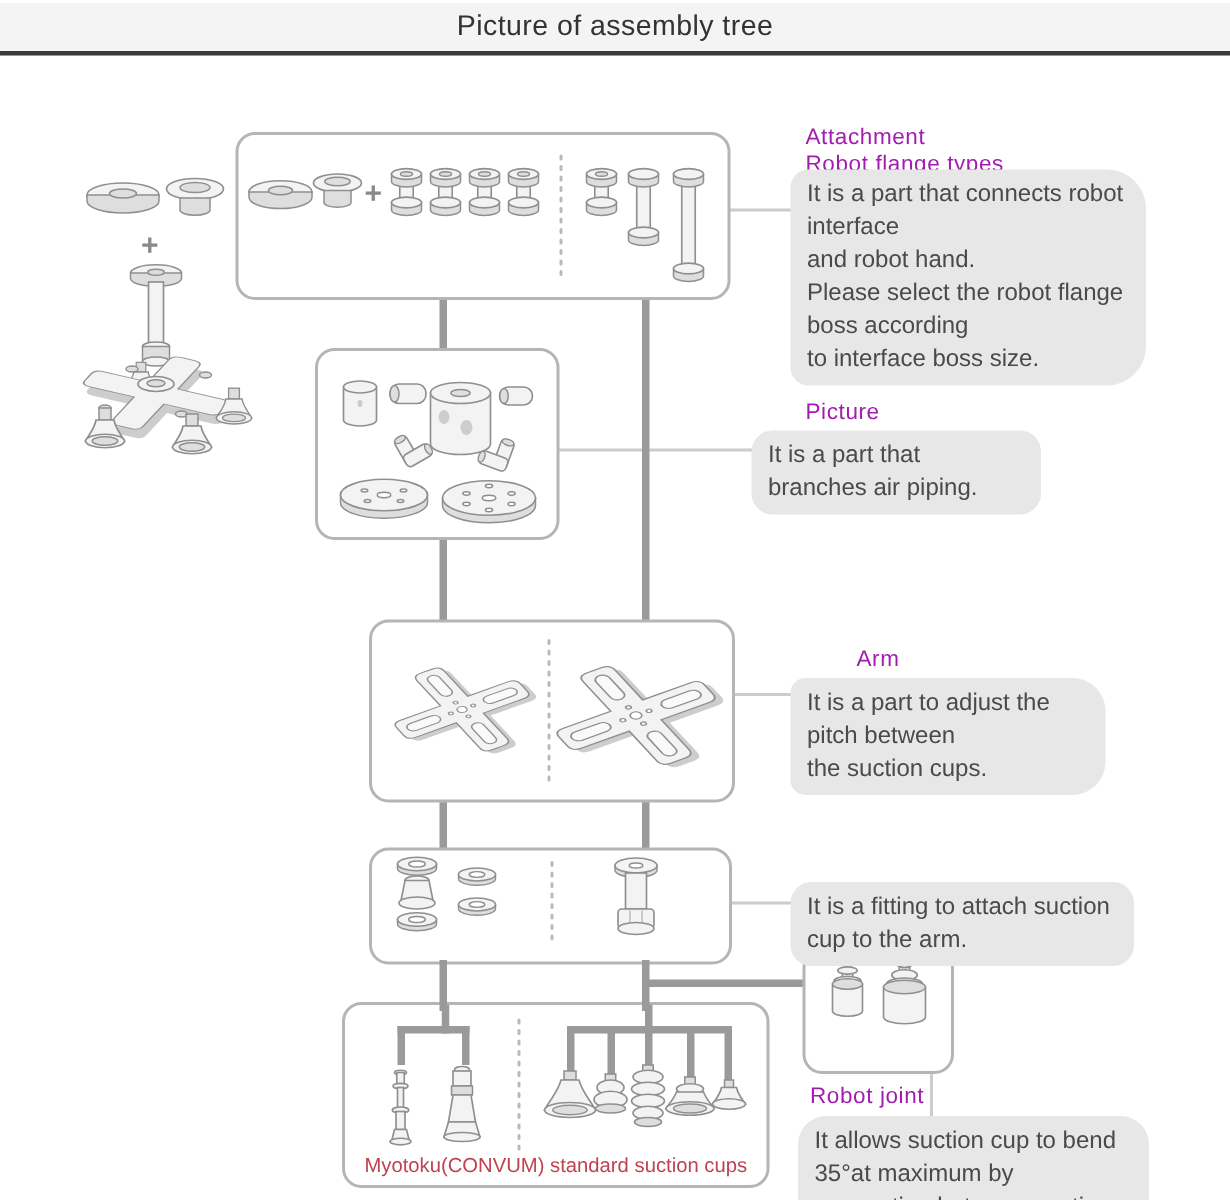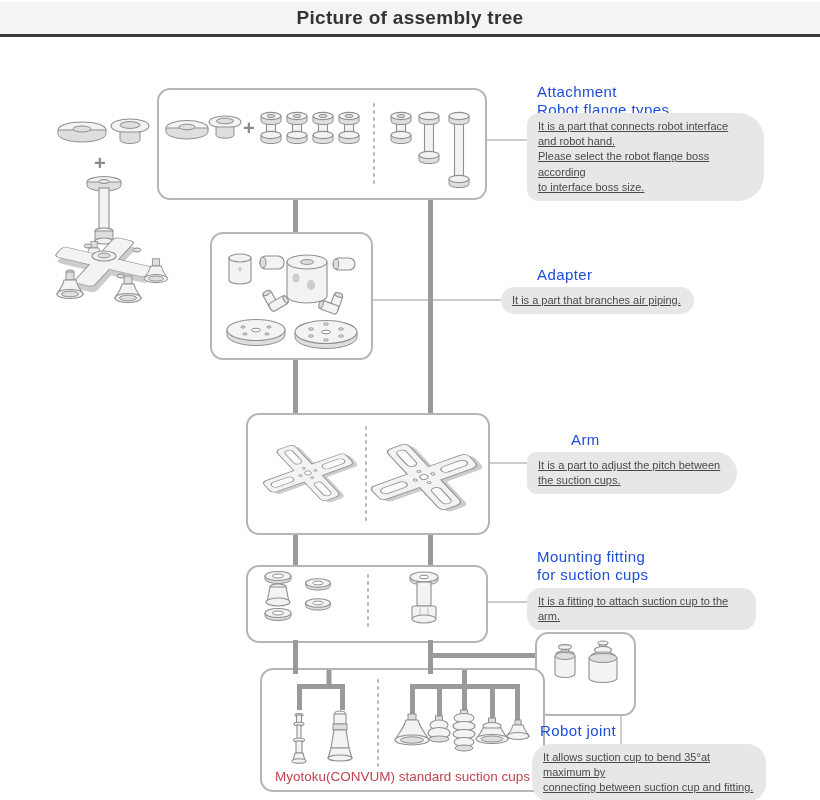--- a/index.html
+++ b/index.html
@@ -4,45 +4,45 @@
 <style>
   * { margin:0; padding:0; box-sizing:border-box; }
   html,body { background:#ffffff; }
   body { font-family:"Liberation Sans", sans-serif; }
   #stage { position:relative; width:820px; height:800px; background:#ffffff; overflow:hidden; }
 
   
   .header { position:absolute; left:0; top:2px; width:820px; height:35px;
             background:#f4f4f4; border-bottom:3px solid #3a3a3a;
             display:flex; align-items:center; justify-content:center; }
-  .header-title { font-size:19px; font-weight:bold; color:#333333; letter-spacing:0.3px; }
+  .header-title { font-size:19px; font-weight:normal; color:#333333; letter-spacing:0.3px; }
 
   
   .pbox { position:absolute; background:#ffffff; border:2px solid #b5b5b5; border-radius:13px; z-index:2; }
   #box-attachment { left:157px; top:88px;  width:330px; height:112px; }
   #box-adapter    { left:210px; top:232px; width:163px; height:128px; }
   #box-arm        { left:246px; top:413px; width:244px; height:122px; }
   #box-mounting   { left:246px; top:565px; width:242px; height:78px; }
   #box-freejoint  { left:535px; top:632px; width:101px; height:84px; z-index:2; }
-  #box-cups       { left:228px; top:668px; width:285px; height:124px;margin-left:32px; }
+  #box-cups       { left:228px; top:668px; width:285px; height:124px; }
   .pbox svg { position:absolute; left:0; top:0; width:100%; height:100%; }
 
   
   .vline,.hline { position:absolute; background:#9a9a9a; z-index:1; }
   .vline { width:5px; } .hline { height:5px; }
   .over { z-index:3; }
   .tline { position:absolute; background:#cccccc; z-index:0; }
 
   
-  .rlabel { position:absolute; color:#1d4ed8; font-size:15px; line-height:18px;
+  .rlabel { position:absolute; color:#a21caf; font-size:15px; line-height:18px;
             white-space:pre-line; letter-spacing:0.4px; z-index:4; }
 
   
-  .bubble { position:absolute; background:#e7e7e7; color:#4a4a4a; font-size:11px;
-            line-height:1.38; padding:6px 11px; white-space:pre-line; z-index:4;text-decoration:underline; }
+  .bubble { position:absolute; background:#e7e7e7; color:#4a4a4a; font-size:16px;
+            line-height:1.38; padding:6px 11px; white-space:pre-line; z-index:4; }
   #bubble-attachment { left:527px; top:113px; width:237px; border-radius:12px 26px 26px 12px; }
   #bubble-adapter    { left:501px; top:287px; width:193px; border-radius:14px; }
   #bubble-arm        { left:527px; top:452px; width:210px; border-radius:10px 22px 22px 10px; }
   #bubble-mounting   { left:527px; top:588px; width:229px; border-radius:14px; }
   #bubble-freejoint  { left:532px; top:744px; width:234px; border-radius:19px; }
 
   #label-attachment { left:537px; top:83px; }
   #label-adapter    { left:537px; top:266px; }
   #label-arm        { left:537px; top:431px;margin-left:34px; }
   #label-mounting   { left:537px; top:548px; }
@@ -359,24 +359,22 @@
         <rect class="mid" x="253" y="50" width="6" height="5"></rect>
         <path class="lt" d="M251,55 C250,60 247,63 245,66 L267,66 C265,63 262,60 261,55 Z"></path>
         <ellipse class="lt" cx="256" cy="66" rx="11" ry="3.5"></ellipse>
       </g>
     </svg>
     <div class="caption">Myotoku(CONVUM) standard suction cups</div>
   </div>
 
   <div class="rlabel" id="label-attachment">Attachment
 Robot flange types</div>
-  <div class="rlabel" id="label-adapter">Adapter</div>
+  <div class="rlabel" id="label-adapter">Picture</div>
   <div class="rlabel" id="label-arm">Arm</div>
-  <div class="rlabel" id="label-mounting">Mounting fitting
-for suction cups</div>
   <div class="rlabel" id="label-freejoint">Robot joint</div>
 
   <div class="bubble" id="bubble-attachment">It is a part that connects robot interface
 and robot hand.
 Please select the robot flange boss according
 to interface boss size.</div>
   <div class="bubble" id="bubble-adapter">It is a part that branches air piping.</div>
   <div class="bubble" id="bubble-arm">It is a part to adjust the pitch between
 the suction cups.</div>
   <div class="bubble" id="bubble-mounting">It is a fitting to attach suction cup to the arm.</div>

